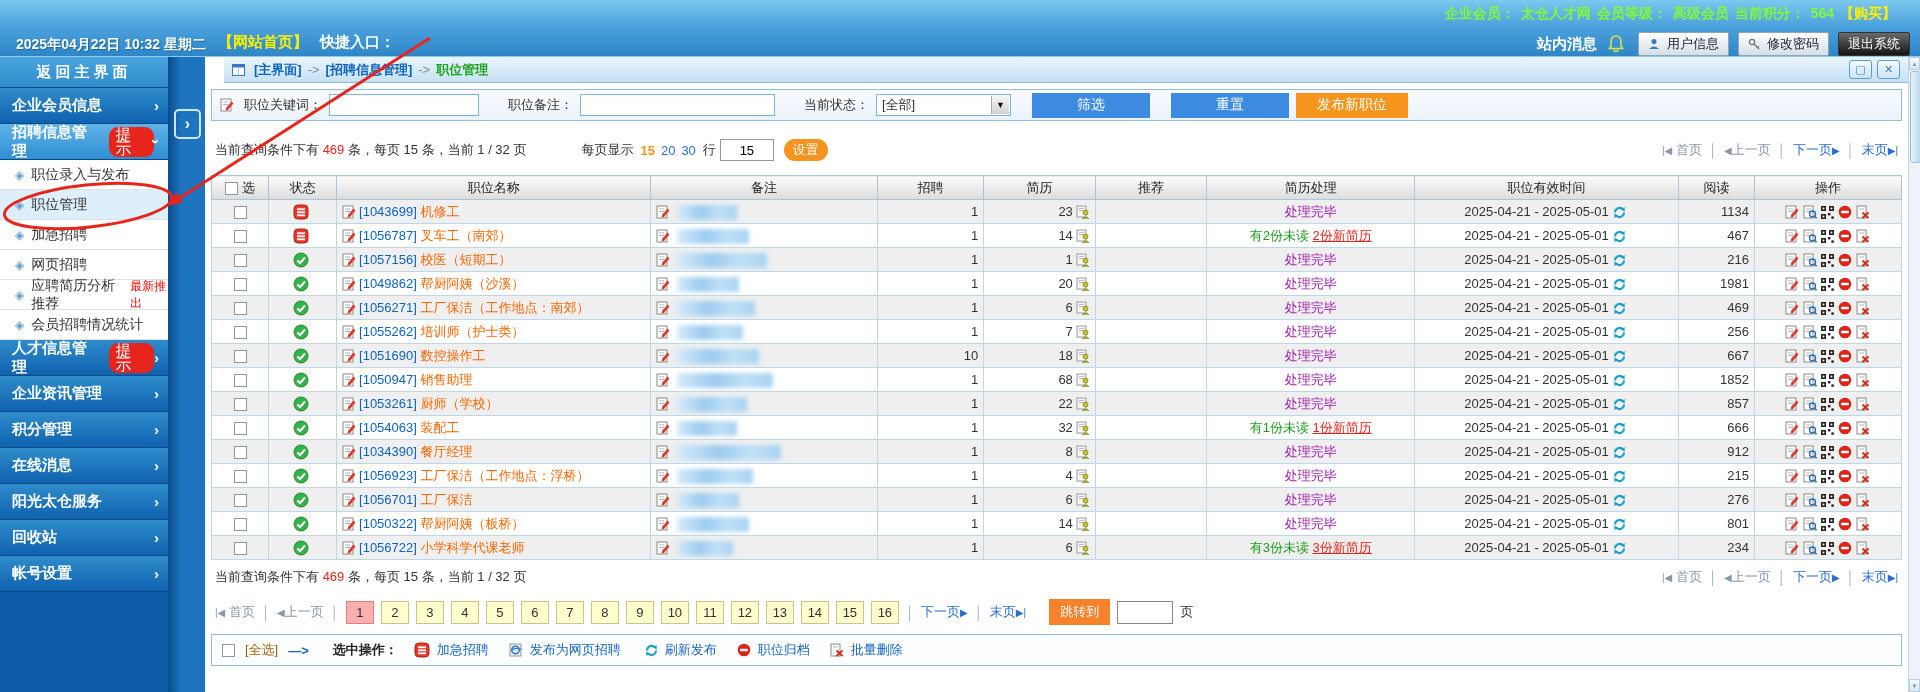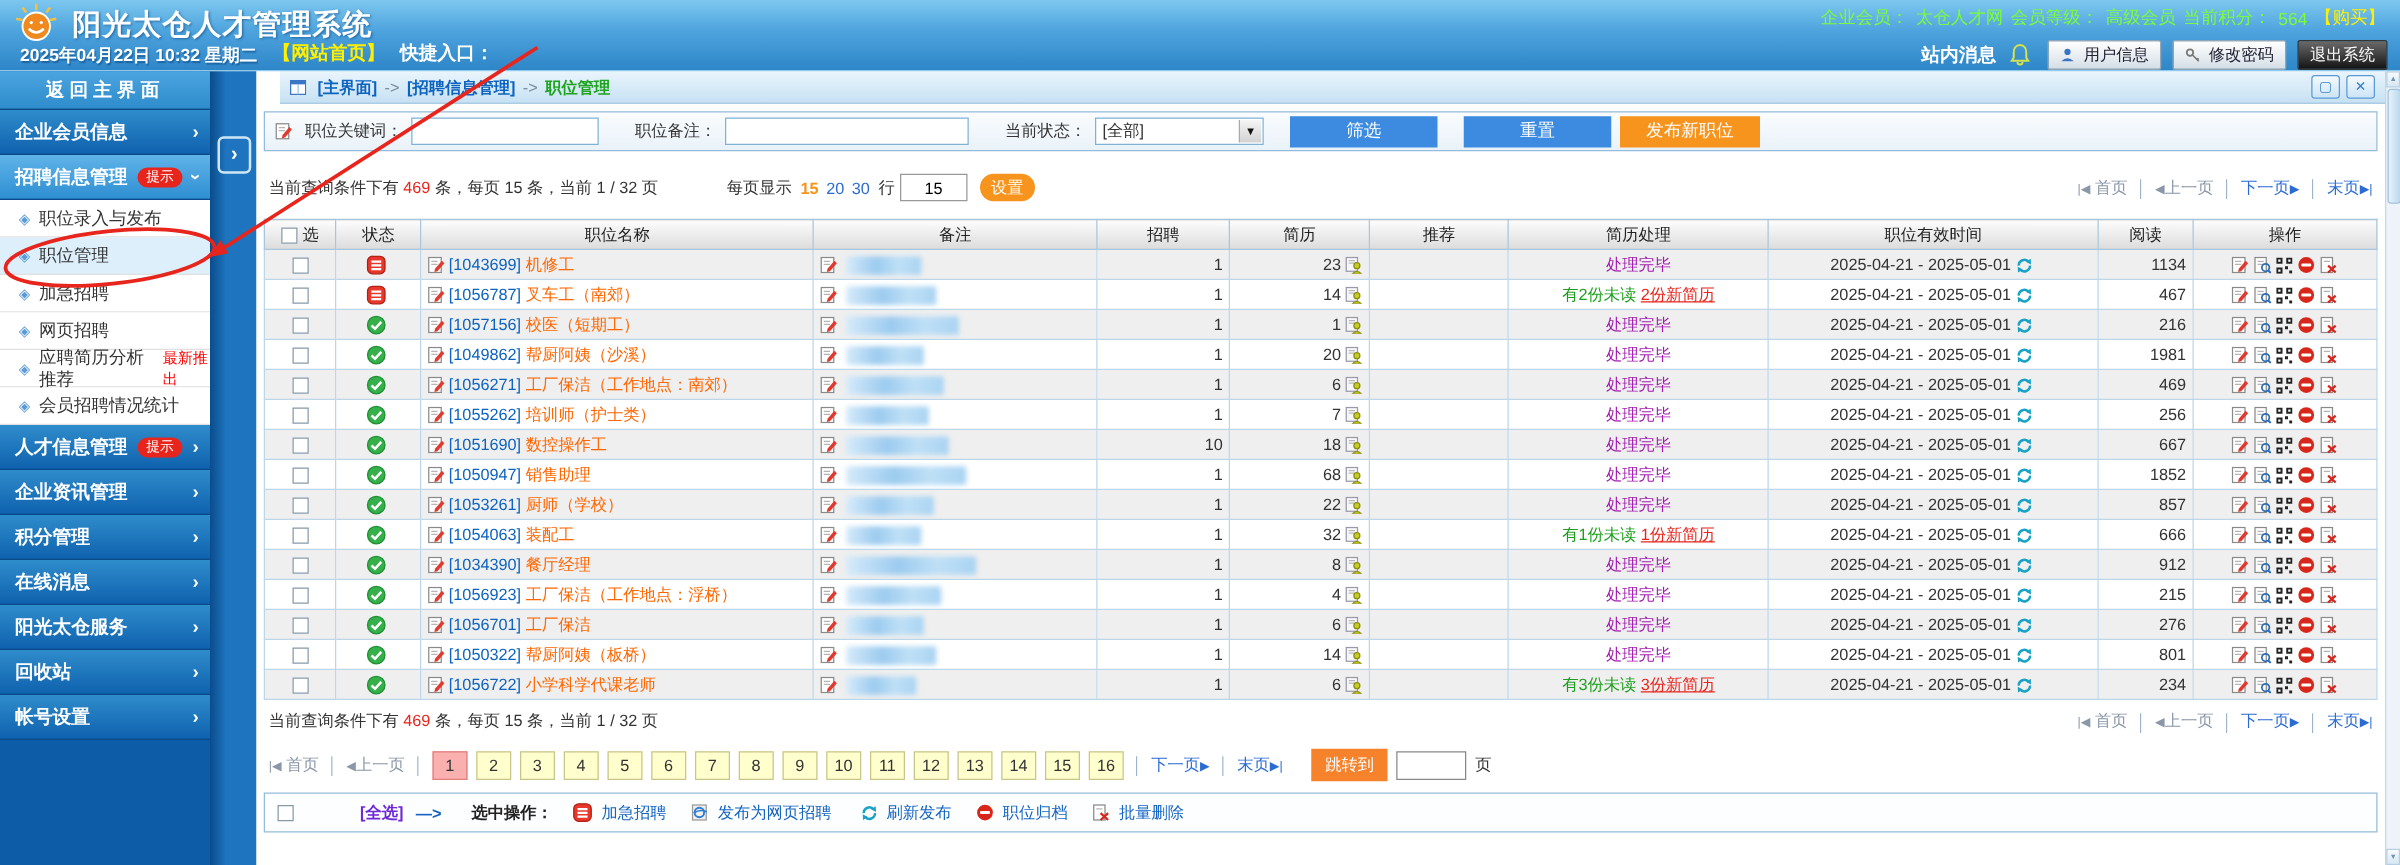--- a/index.html
+++ b/index.html
@@ -7,37 +7,37 @@
        font-family:"Liberation Sans","DejaVu Sans",sans-serif;font-size:13px;}
   
   .topbar{position:absolute;left:0;top:0;width:1920px;height:57px;
           background:linear-gradient(180deg,#7CC7EF 0%,#4DA3DD 45%,#2E86C8 100%);
           border-bottom:1px solid #8FC9ED;box-sizing:border-box;z-index:2;}
   .logo{position:absolute;left:10px;top:2px;display:flex;align-items:center;gap:7px;}
   .app-title{color:#fff;font-size:23px;font-weight:bold;letter-spacing:1px;text-shadow:1px 1px 2px rgba(0,60,120,.55);}
   .datetime{position:absolute;left:16px;top:36px;color:#fff;font-weight:bold;font-size:14px;text-shadow:1px 1px 1px rgba(0,60,120,.5);}
   .quick{position:absolute;left:218px;top:33px;font-size:15px;font-weight:bold;color:#fff;display:flex;gap:12px;align-items:center;}
   .quick a{color:#FFF000;text-decoration:none;cursor:pointer;}
-  .member{position:absolute;right:12px;top:5px;font-size:14px;font-weight:normal;color:#7CFB3A;display:flex;gap:6px;align-items:flex-end;}
+  .member{position:absolute;right:24px;top:5px;font-size:14px;font-weight:bold;color:#7CFB3A;display:flex;gap:6px;align-items:flex-start;}
   .member .buy{color:#FFF000;cursor:pointer;}
   .account{position:absolute;right:10px;top:32px;display:flex;align-items:center;gap:9px;}
   .msg-label{color:#fff;font-weight:bold;font-size:15px;}
   .btn-top{height:20px;padding:1px 9px;font-size:13px;display:flex;align-items:center;gap:4px;cursor:pointer;
            background:linear-gradient(180deg,#FFFFFF,#D5DEE6);border:1px solid #93A5B5;border-radius:2px;color:#223;}
   .btn-top.logout{background:linear-gradient(180deg,#6A6A6A,#141414);color:#fff;border-color:#333;}
   
   .sidebar{position:absolute;left:0;top:57px;width:168px;height:635px;background:#0D5CA8;z-index:2;}
   .back{height:30px;background:linear-gradient(180deg,#4AA4DF,#2F8CCB);border-bottom:1px solid #0A4A88;
         color:#fff;font-size:15px;font-weight:bold;display:flex;align-items:center;justify-content:center;letter-spacing:4px;cursor:pointer;}
   .grp{height:35px;display:flex;align-items:center;padding:0 9px 0 12px;color:#fff;font-size:15px;font-weight:bold;
        background:linear-gradient(180deg,#2F8CCB,#0F62AE);border-bottom:1px solid #0A4A88;cursor:pointer;}
   .grp.active{background:linear-gradient(180deg,#5FB3E8,#2F8FD2);}
   .grp .chev{margin-left:auto;font-size:15px;font-weight:bold;}
   .grp .chev.down{display:inline-block;transform:rotate(90deg);}
-  .badge{background:#E8251C;color:#fff;font-size:11px;font-weight:normal;border-radius:9px;padding:1px 7px;margin-left:8px;line-height:14px;}
+  .badge{background:#E8251C;color:#fff;font-size:16px;font-weight:normal;border-radius:9px;padding:1px 7px;margin-left:8px;line-height:14px;}
   .submenu{background:#fff;}
   .sub-item{height:29px;border-bottom:1px solid #E0E0E0;display:flex;align-items:center;padding-left:15px;font-size:14px;color:#333;gap:7px;cursor:pointer;background:#fff;}
   .sub-item.active{background:#DDEFFB;}
   .sub-item .dia{color:#5B9BD5;font-size:12px;}
   .sub-item .tag{color:#F00;font-size:12px;margin-left:4px;}
   
   .strip{position:absolute;left:168px;top:57px;width:37px;height:635px;z-index:2;
          background:linear-gradient(90deg,#0A4C8C 0%,#1E74BE 35%,#1E74BE 100%);}
   .collapse-btn{position:absolute;left:6px;top:52px;width:23px;height:26px;border:2px solid #CFE6F7;border-radius:5px;
                 color:#fff;font-size:16px;font-weight:bold;display:flex;align-items:center;justify-content:center;cursor:pointer;}
@@ -95,55 +95,37 @@
              background:linear-gradient(90deg,#D5EAFA,#9CCBEF 40%,#BFE0F6 70%,#A9D3F2);filter:blur(2px);}
   .ico{display:inline-block;vertical-align:middle;line-height:0;margin-right:3px;}
   .ops .ico{margin:0 2px;cursor:pointer;}
   .refresh-gap{margin-left:4px;}
   .pagebar{margin:9px 10px 0 10px;display:flex;align-items:center;gap:7px;font-size:13px;color:#333;}
   .pg{width:26px;height:21px;border:1px solid #C9C48A;background:#FFFFCE;display:flex;align-items:center;justify-content:center;cursor:pointer;}
   .pg.cur{background:#FBB0B0;border-color:#E07F7F;}
   .jump-btn{background:#F7822C;color:#fff;padding:4px 11px;font-size:13px;margin-left:16px;cursor:pointer;}
   .jump-inp{width:50px;height:19px;border:1px solid #888;}
   .actionbar{margin:9px 6px 0 6px;height:30px;border:1px solid #93BCDA;display:flex;align-items:center;gap:10px;padding:0 10px;background:#FDFEFF;}
-  .sel-all{color:#6d28d9;font-weight:bold;cursor:pointer;margin-left:43px;}
+  .sel-all{color:#a16207;font-weight:normal;cursor:pointer;}
   .arrow-blue{color:#1464C0;font-weight:bold;}
   .sel-label{color:#222;font-weight:bold;margin-left:14px;}
   .act-link{color:#1464C0;display:flex;align-items:center;gap:4px;cursor:pointer;margin-left:6px;}
   
   .scrollbar{position:absolute;right:0;top:57px;width:12px;height:635px;background:#EDF3F8;border-left:1px solid #C2D8E8;box-sizing:border-box;z-index:3;}
   .sb-arrow{position:absolute;left:0;width:11px;height:13px;background:linear-gradient(180deg,#F8FBFD,#D7E7F3);border:1px solid #B6CFE2;box-sizing:border-box;
             color:#6E93B3;font-size:6px;display:flex;align-items:center;justify-content:center;}
   .sb-thumb{position:absolute;left:1px;top:14px;width:9px;height:90px;border:1px solid #9DC0DB;border-radius:3px;
             background:linear-gradient(90deg,#E7F2FA,#BBD8EE);}
   
   .annot{position:absolute;left:0;top:0;width:1920px;height:692px;pointer-events:none;z-index:9;}
 </style>
 </head>
 <body>
 
 <div class="topbar">
-  <div class="logo">
-    <span class="ico">
-      <svg width="38" height="34" viewBox="0 0 38 34">
-        <g stroke="#F6C13A" stroke-width="2">
-          <line x1="19" y1="1" x2="19" y2="6"></line>
-            <line x1="8" y1="4" x2="11" y2="8"></line>
-          <line x1="30" y1="4" x2="27" y2="8"></line>
-            <line x1="3" y1="13" x2="8" y2="14"></line>
-          <line x1="35" y1="13" x2="30" y2="14"></line>
-        </g>
-        <circle cx="19" cy="19" r="11" fill="#F08A1E" stroke="#FFFFFF" stroke-width="1.5"></circle>
-        <circle cx="15" cy="16" r="1.3" fill="#fff"></circle>
-          <circle cx="23" cy="16" r="1.3" fill="#fff"></circle>
-        <path d="M13 21 Q19 27 25 21" stroke="#fff" stroke-width="2" fill="none"></path>
-      </svg>
-    </span>
-    <span class="app-title">阳光太仓人才管理系统</span>
-  </div>
   <div class="datetime">2025年04月22日 10:32 星期二</div>
   <div class="quick">
     <a>【网站首页】</a>
     <span>快捷入口：</span>
   </div>
   <div class="member">
     <span>企业会员：</span>
     <span>太仓人才网</span>
     <span>会员等级：</span>
     <span>高级会员</span>

